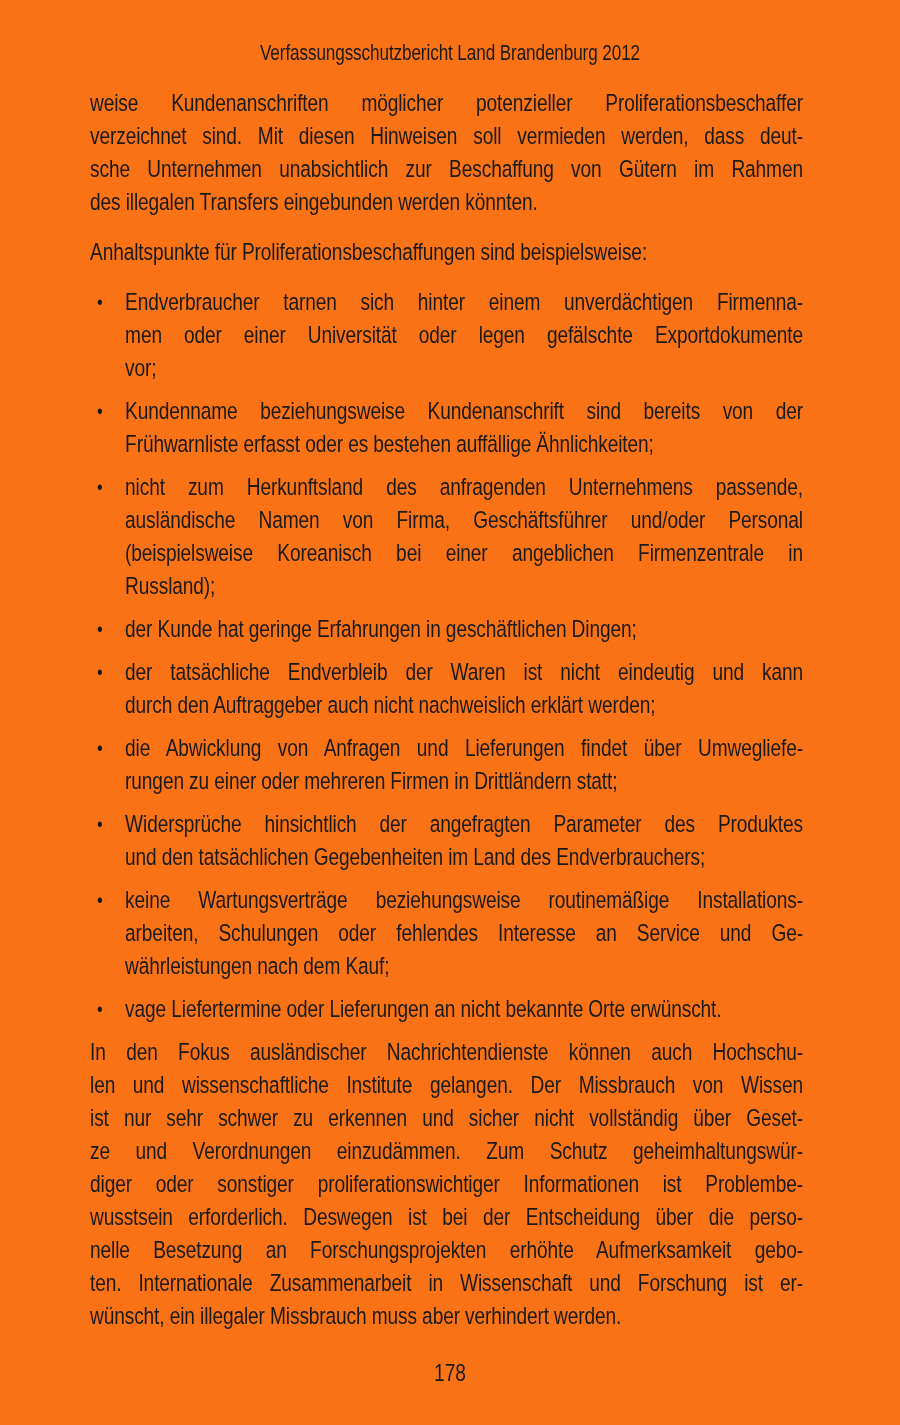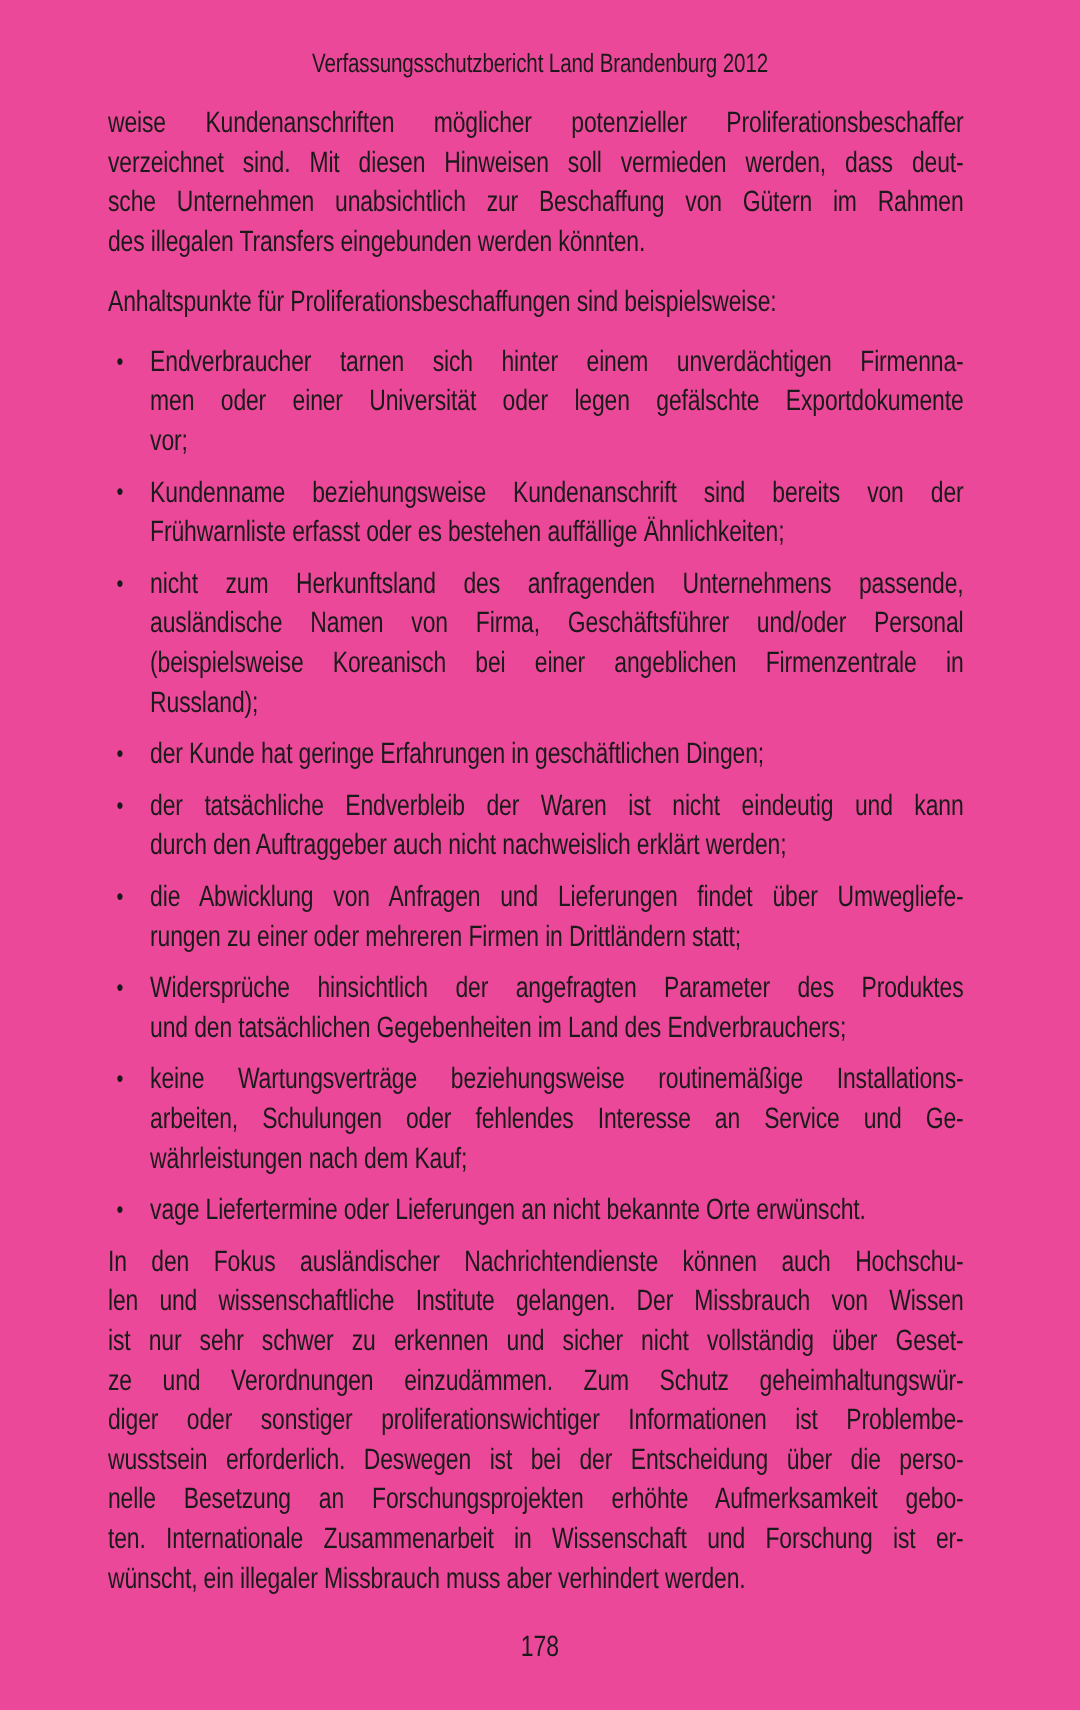--- a/index.html
+++ b/index.html
@@ -4,21 +4,21 @@
 <style>
   html, body {
     margin: 0;
     padding: 0;
     background: #ffffff;
   }
   .page {
     position: relative;
     width: 900px;
     height: 1425px;
-    background: #ec4899;
+    background: #f97316;
     overflow: hidden;
     font-family: "Liberation Sans", "DejaVu Sans", sans-serif;
     color: #1a1a1a;
   }
   
   .running-head {
     position: absolute;
     top: 41px;
     left: 0;
     width: 100%;

